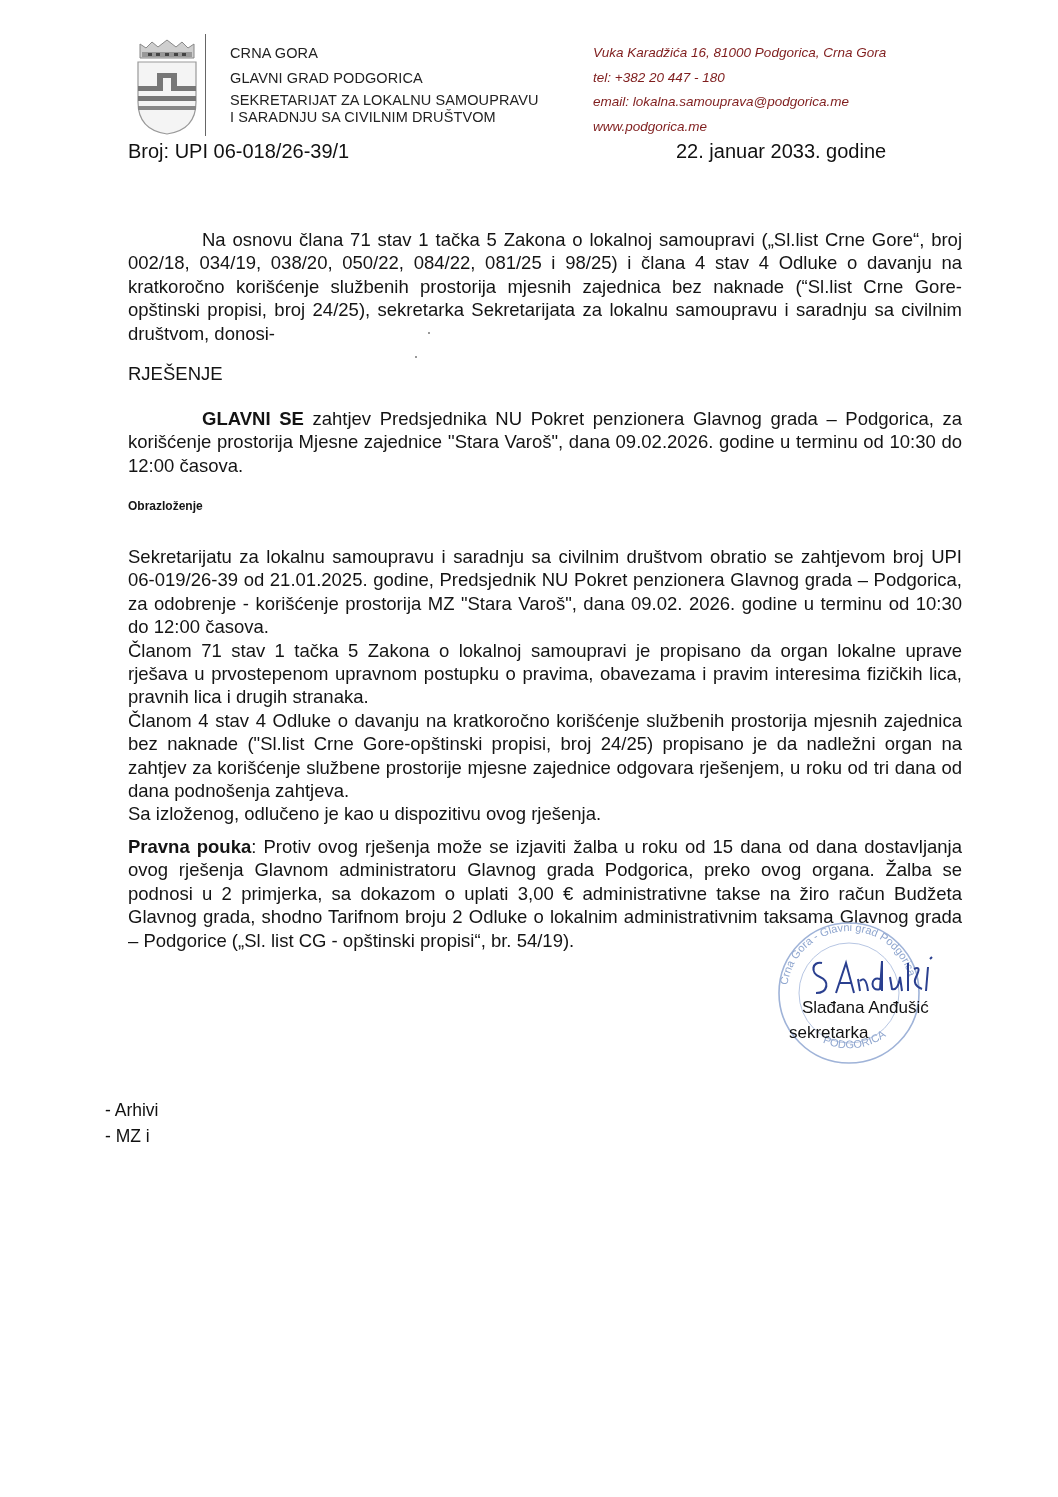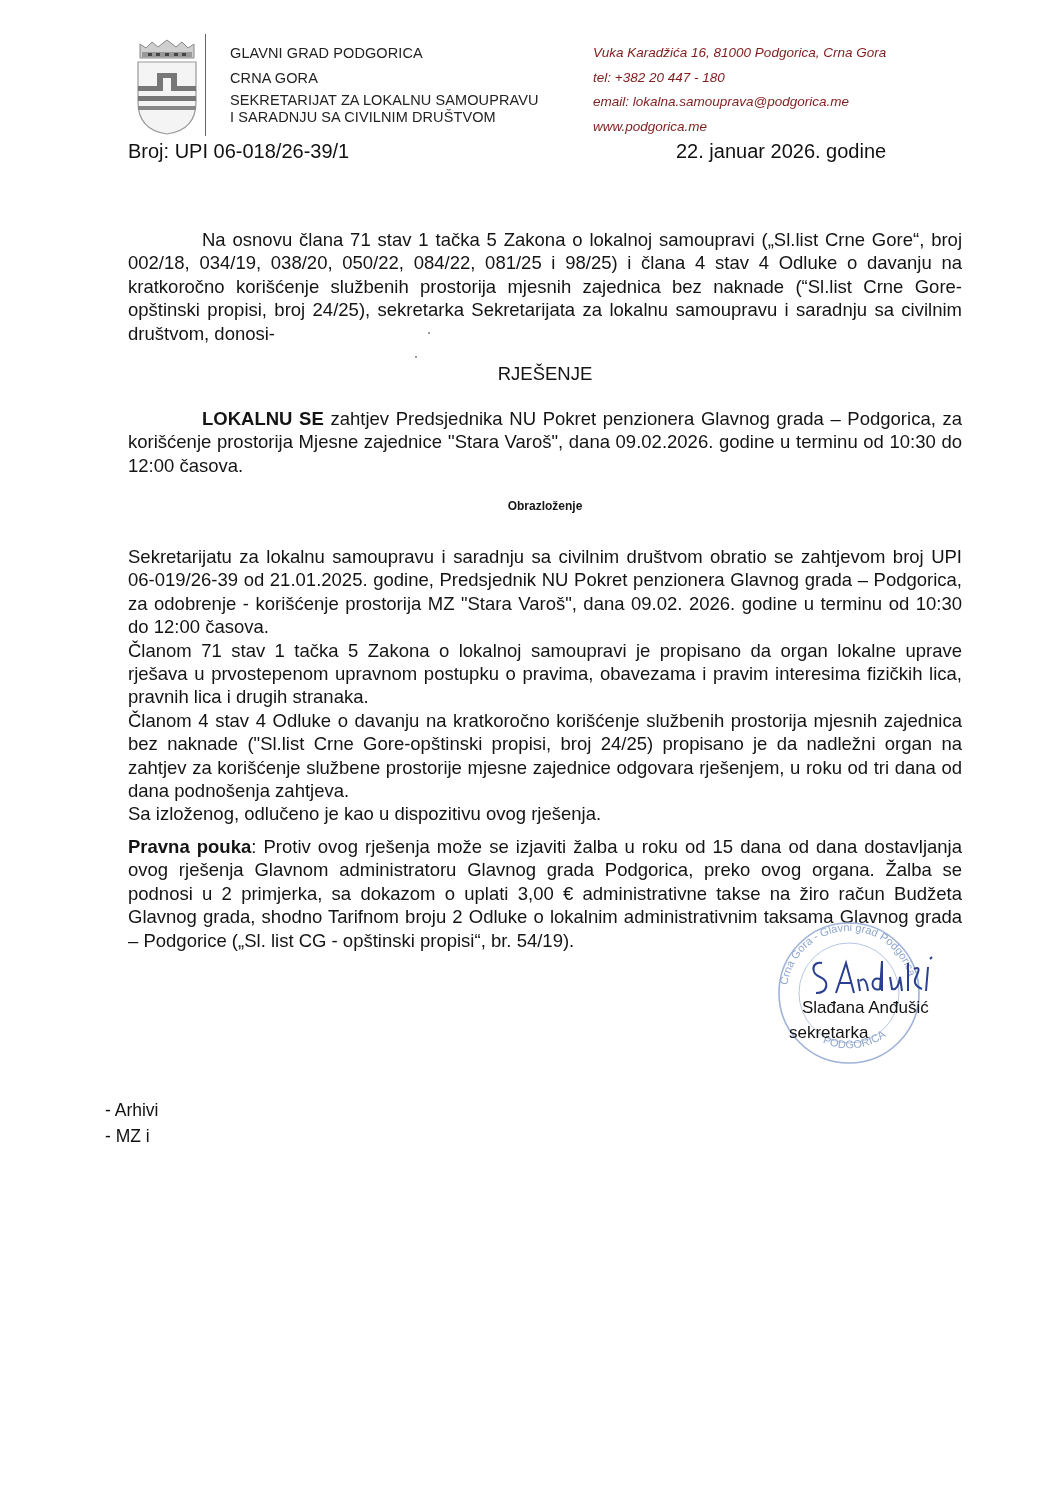--- a/index.html
+++ b/index.html
@@ -9,21 +9,21 @@
     .hdr-left div { white-space: nowrap; }
     .hdr-left .l2 { line-height: 17px; }
     .vline { left: 205px; top: 34px; width: 1px; height: 102px; background: #666; }
     .crest { left: 134px; top: 36px; width: 66px; height: 100px; }
     .hdr-right { left: 593px; top: 41px; font-size: 13.5px; line-height: 24.5px; color: #7f1d1d; white-space: nowrap; font-style: italic; }
     .broj { left: 128px; top: 140px; font-size: 20px; color: #111; white-space: nowrap; }
     .date { left: 676px; top: 140px; font-size: 20px; color: #111; white-space: nowrap; }
     .para { left: 128px; width: 834px; font-size: 18.5px; line-height: 23.4px; text-align: justify; transform-origin: left top; }
     .narrow { font-family: "Liberation Sans", sans-serif; font-stretch: condensed; margin-top: 32px; }
     .indent { text-indent: 74px; }
-    .title { left: 128px; width: 834px; font-size: 18.5px; text-align: center; }
+    .title { left: 128px; width: 834px; font-size: 18.5px; text-align: left; }
     b { font-weight: bold; }
     .stamp { left: 765px; top: 918px; width: 168px; height: 150px; }
     .sig-name { left: 782px; top: 998px; font-size: 17px; color: #111; white-space: nowrap; padding-left: 20px; }
     .sig-role { left: 789px; top: 1023px; font-size: 17px; color: #111; white-space: nowrap; }
     .sig-scribble { left: 808px; top: 955px; width: 130px; height: 45px; }
     .dist { left: 105px; top: 1098px; font-size: 17.5px; line-height: 25.5px; color: #111; }
     .dist .h { padding-left: 28px; }
     .dot { width: 2px; height: 2px; background: #777; border-radius: 50%; }
   </style>
 </head>
@@ -42,44 +42,44 @@
   <path d="M4 26 L62 26 L62 66 Q62 94 33 98 Q4 94 4 66 Z" fill="#f4f4f4" stroke="#999" stroke-width="1.2"></path>
   <path d="M23 37 L43 37 L43 50 L62 50 L62 55 L4 55 L4 50 L23 50 Z" fill="#777"></path>
   <rect x="29" y="42" width="8" height="13" fill="#f4f4f4"></rect>
   <rect x="4" y="60" width="58" height="5" fill="#777"></rect>
   <rect x="4" y="70" width="58" height="4" fill="#888"></rect>
 </svg>
 
 <div class="abs vline"></div>
 
 <div class="abs hdr-left">
+  <div>CRNA GORA</div>
   <div>GLAVNI GRAD PODGORICA</div>
-  <div>CRNA GORA</div>
   <div class="l2" style="margin-top:2px">SEKRETARIJAT ZA LOKALNU SAMOUPRAVU</div>
   <div class="l2">I SARADNJU SA CIVILNIM DRUŠTVOM</div>
 </div>
 
 <div class="abs hdr-right">
   <div>Vuka Karadžića 16, 81000 Podgorica, Crna Gora</div>
   <div>tel: +382 20 447 - 180</div>
   <div>email: lokalna.samouprava@podgorica.me</div>
   <div>www.podgorica.me</div>
 </div>
 
 <div class="abs broj">Broj: UPI 06-018/26-39/1</div>
-<div class="abs date">22. januar 2026. godine</div>
+<div class="abs date">22. januar 2033. godine</div>
 
 <div class="abs para indent narrow" style="top:196px">Na osnovu člana 71 stav 1 tačka 5 Zakona o lokalnoj samoupravi („Sl.list Crne Gore“, broj  002/18, 034/19, 038/20, 050/22, 084/22, 081/25 i 98/25) i člana 4 stav 4  Odluke o davanju na kratkoročno korišćenje službenih prostorija mjesnih zajednica bez naknade (“Sl.list Crne Gore-opštinski propisi, broj 24/25), sekretarka Sekretarijata za lokalnu samoupravu i saradnju sa civilnim društvom, donosi-</div>
 
 <div class="abs dot" style="left:428px; top:332px"></div>
 <div class="abs dot" style="left:415px; top:356px"></div>
 
 <div class="abs title narrow" style="top:331px">RJEŠENJE</div>
 
-<div class="abs para indent narrow" style="top:375px"><b>LOKALNU SE</b><span> zahtjev Predsjednika NU Pokret penzionera Glavnog grada – Podgorica, za korišćenje  prostorija Mjesne zajednice ''Stara Varoš", dana 09.02.2026. godine u terminu od 10:30 do 12:00 časova.</span></div>
+<div class="abs para indent narrow" style="top:375px"><b>GLAVNI SE</b><span> zahtjev Predsjednika NU Pokret penzionera Glavnog grada – Podgorica, za korišćenje  prostorija Mjesne zajednice ''Stara Varoš", dana 09.02.2026. godine u terminu od 10:30 do 12:00 časova.</span></div>
 
 <div class="abs title narrow" style="top:467px; font-weight:bold; font-size:12px">Obrazloženje</div>
 
 <div class="abs para narrow" style="top:513px">
   <div>Sekretarijatu za lokalnu samoupravu i saradnju sa civilnim društvom obratio se zahtjevom broj UPI 06-019/26-39 od 21.01.2025. godine, Predsjednik NU Pokret penzionera Glavnog grada – Podgorica, za odobrenje -  korišćenje prostorija MZ "Stara Varoš", dana  09.02. 2026. godine u terminu od  10:30 do 12:00 časova.</div>
   <div>Članom 71 stav 1 tačka 5  Zakona o lokalnoj samoupravi je propisano da organ lokalne uprave rješava u prvostepenom upravnom postupku o pravima, obavezama i pravim interesima fizičkih lica, pravnih lica i drugih stranaka.</div>
   <div>Članom 4 stav 4 Odluke o davanju na kratkoročno korišćenje službenih prostorija mjesnih zajednica bez naknade ("Sl.list Crne Gore-opštinski propisi, broj 24/25) propisano je da nadležni organ na zahtjev za korišćenje službene prostorije mjesne zajednice odgovara rješenjem, u roku od tri dana od dana podnošenja zahtjeva.</div>
   <div>Sa izloženog, odlučeno je kao u dispozitivu ovog rješenja.</div>
 </div>
 

